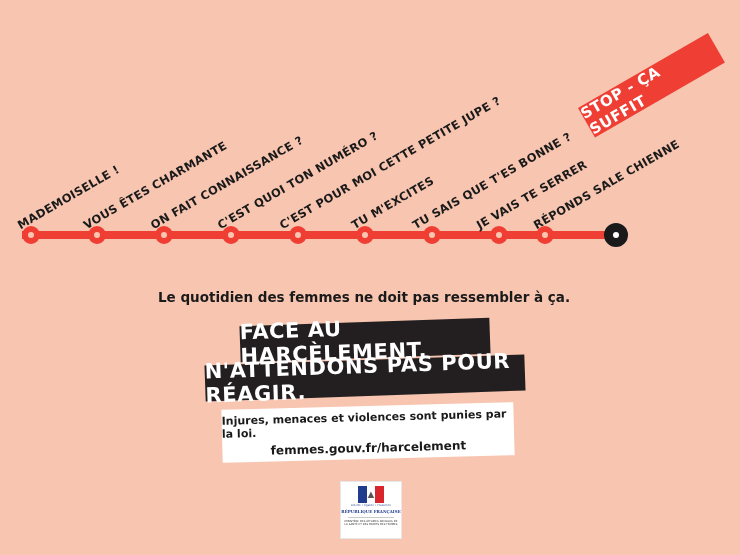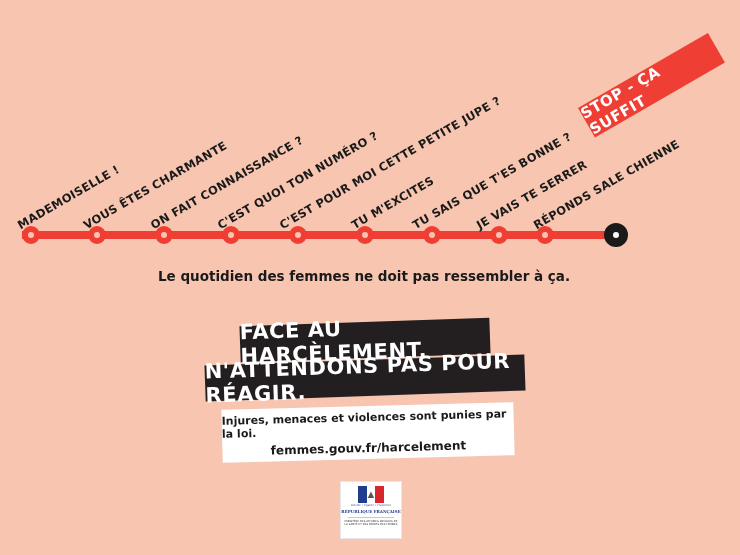--- a/index.html
+++ b/index.html
@@ -102,21 +102,21 @@
     letter-spacing: 0.5px;
     display: flex;
     align-items: center;
     justify-content: center;
   }
 
   
   .tagline {
     position: absolute;
     left: 0;
-    top: 268px;
+    top: 289px;
     width: 728px;
     text-align: center;
     color: #1a1a1a;
     font-family: "DejaVu Sans", sans-serif;
     font-weight: 700;
     font-size: 13.5px;
   }
 
   
   .headline-block {

